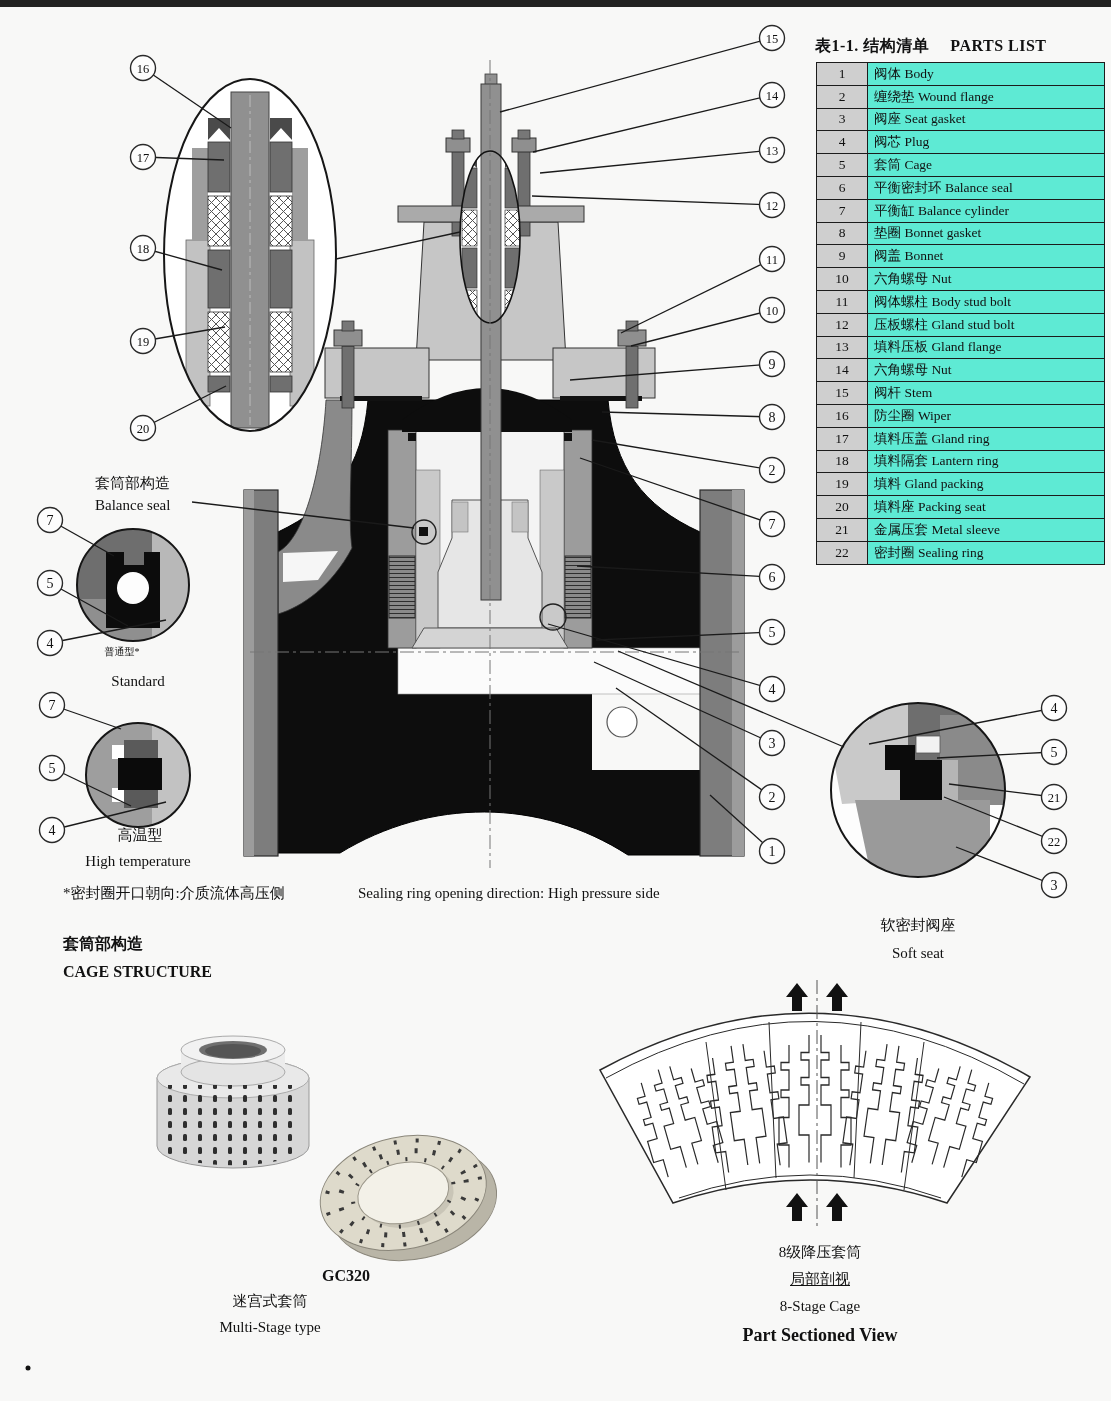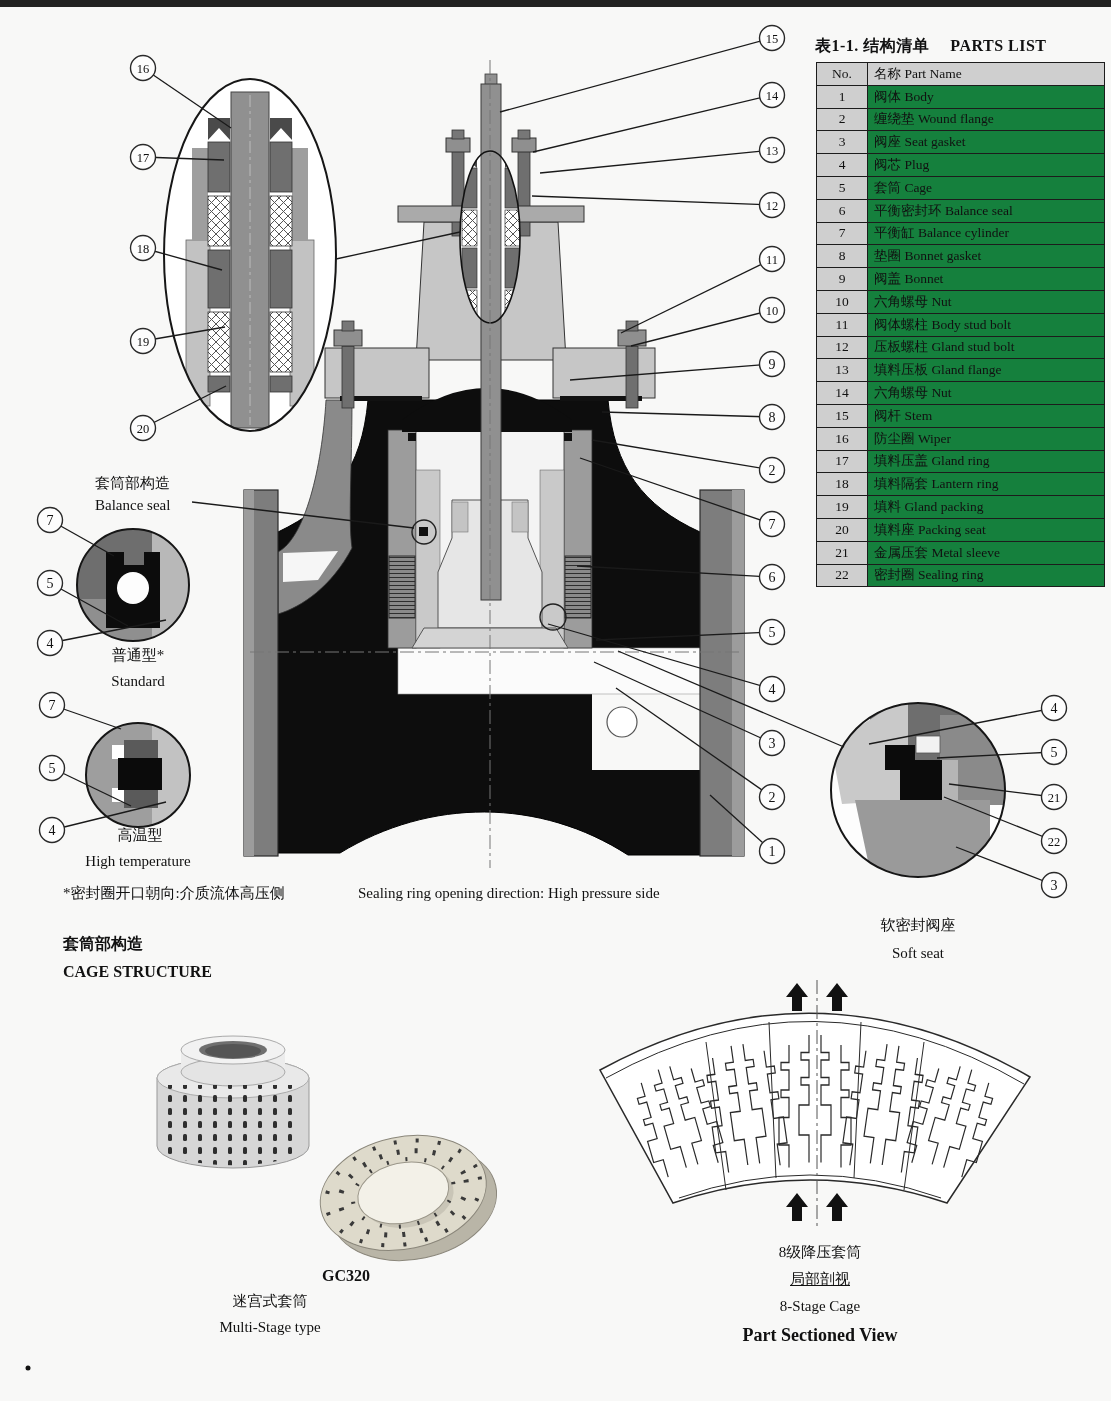--- a/index.html
+++ b/index.html
@@ -11,21 +11,21 @@
          white-space:nowrap;line-height:1.25;}
   .ctr{text-align:center;}
   .bold{font-weight:bold;text-align:right;}
   
   #parts-table-wrap{position:absolute;left:816px;top:62px;}
   #parts-title{position:absolute;left:815px;top:36px;font-size:16px;font-weight:bold;letter-spacing:.5px;}
   table.parts{border-collapse:collapse;font-size:13.5px;}
   table.parts td,table.parts th{border:1.4px solid #1c1c1c;padding:0 6px;height:21.8px;
       font-weight:normal;text-align:left;line-height:1.05;}
   table.parts .no{width:38px;text-align:center;background:#cfcfcf;}
-  table.parts .nm{width:224px;background:#15803d;}
+  table.parts .nm{width:224px;background:#5eead4;}
   table.parts tr.hdr .nm{background:#cfcfcf;}
 </style>
 </head>
 <body>
 
 <div id="canvas">
   <div id="topbar"></div>
 
   <svg id="diagram" width="1111" height="1401" viewBox="0 0 1111 1401">
     <defs>
@@ -430,24 +430,20 @@
         </g>
       </g>
 
     <circle cx="28" cy="1368" r="2.5" fill="#111"></circle>
   </svg>
 
   <div id="parts-title" class="label bold">表1-1.  结构清单　 PARTS LIST</div>
   <div id="parts-table-wrap">
     <table class="parts">
       <tbody id="parts-body">
-          <tr class="hdr">
-            <td class="no">No.</td>
-            <td class="nm">名称 Part Name</td>
-          </tr>
           <tr>
             <td class="no">1</td>
             <td class="nm">阀体 Body</td>
           </tr>
           <tr>
             <td class="no">2</td>
             <td class="nm">缠绕垫 Wound flange</td>
           </tr>
           <tr>
             <td class="no">3</td>
@@ -529,21 +525,21 @@
             <td class="no">22</td>
             <td class="nm">密封圈 Sealing ring</td>
           </tr>
         </tbody>
     </table>
   </div>
 
   <div class="label" style="left:95px;top:474px;font-size:15px;">套筒部构造</div>
   <div class="label" style="left:95px;top:496px;font-size:15px;">Balance seal</div>
 
-  <div class="label ctr" style="left:58px;top:646px;width:160px;font-size:15px;">普通型*</div>
+  <div class="label ctr" style="left:42px;top:646px;width:160px;font-size:10px;">普通型*</div>
   <div class="label ctr" style="left:58px;top:672px;width:160px;font-size:15px;">Standard</div>
 
   <div class="label ctr" style="left:60px;top:826px;width:160px;font-size:15px;">高温型</div>
   <div class="label ctr" style="left:38px;top:852px;width:200px;font-size:15px;">High temperature</div>
 
   <div class="label" style="left:63px;top:884px;font-size:15px;">*密封圈开口朝向:介质流体高压侧</div>
   <div class="label" style="left:358px;top:884px;font-size:15px;">Sealing ring opening direction: High pressure side</div>
 
   <div class="label bold" style="left:63px;top:934px;font-size:16px;">套筒部构造</div>
   <div class="label bold" style="left:63px;top:962px;font-size:16px;">CAGE STRUCTURE</div>

